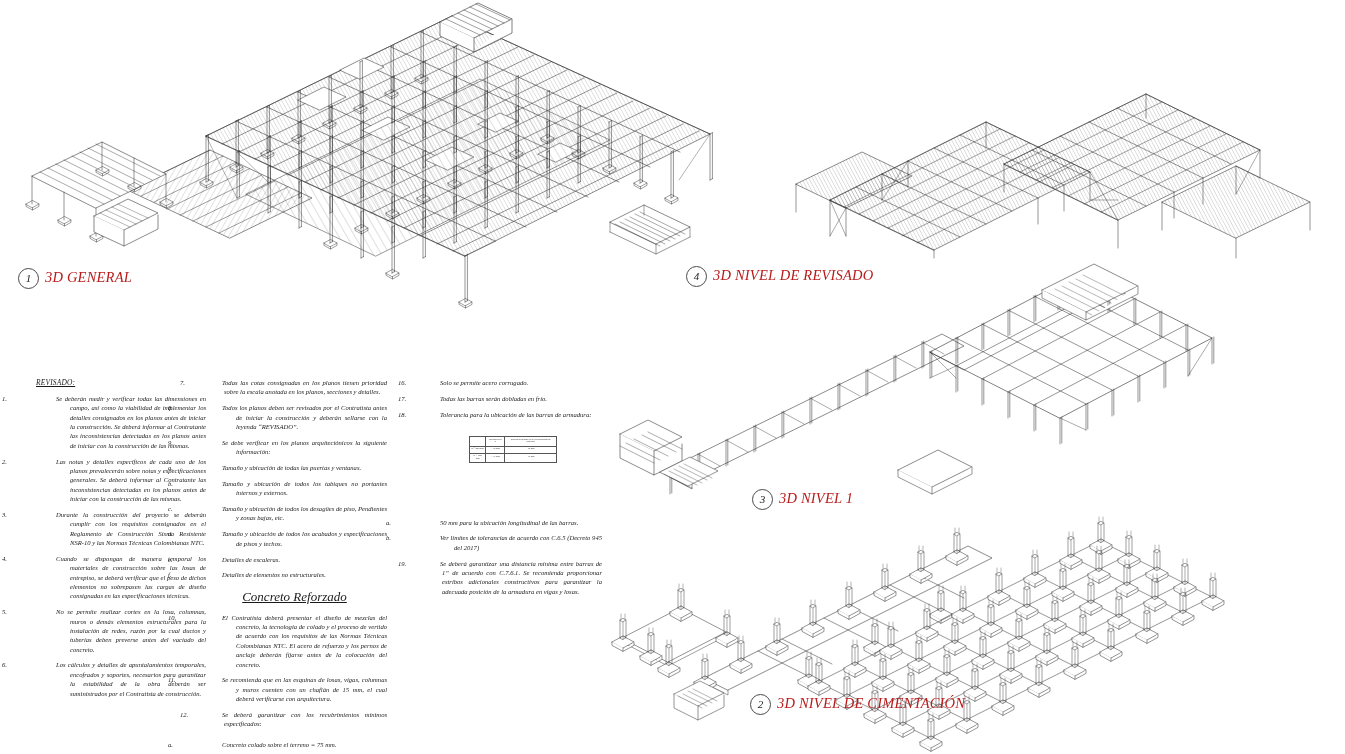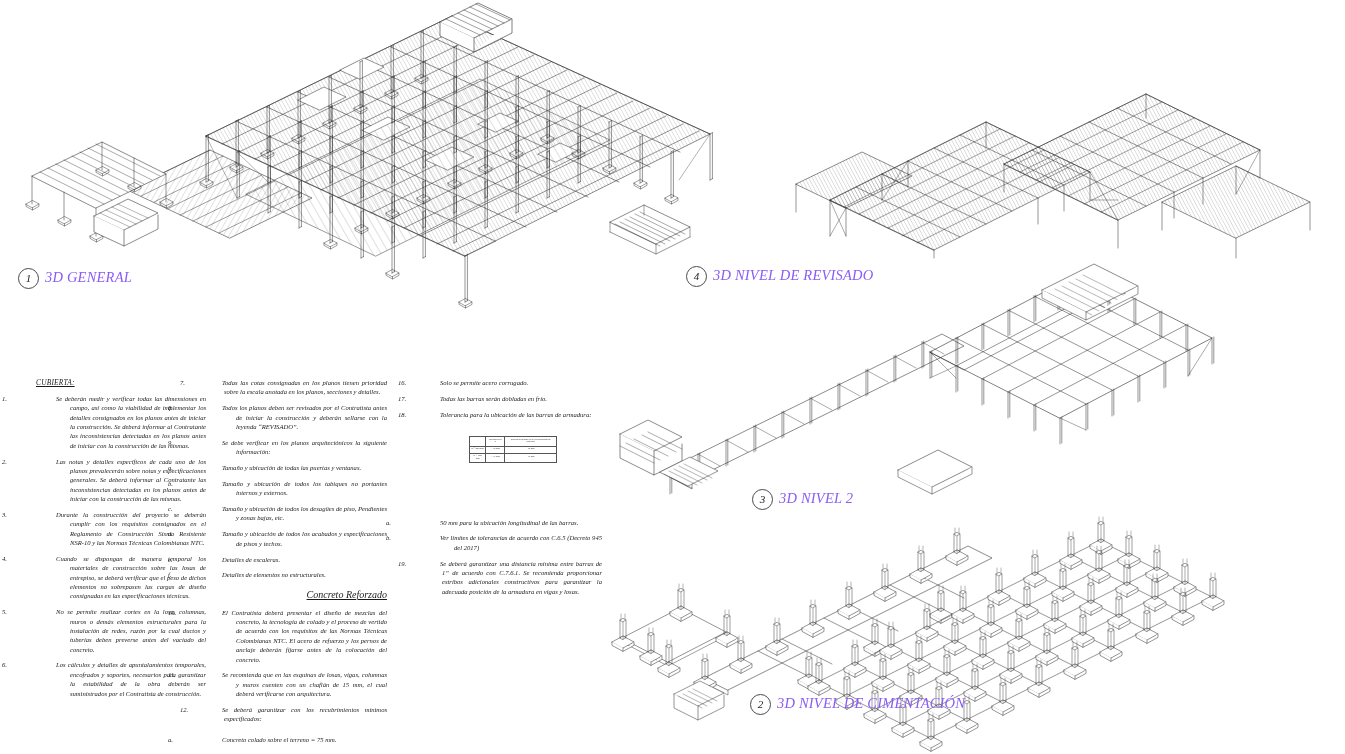--- a/index.html
+++ b/index.html
@@ -12,38 +12,38 @@
 
   
   .view-tag{position:absolute;display:flex;align-items:flex-end;gap:6px;}
   .view-bubble{
     width:19px;height:19px;border:1px solid #4a4a4a;border-radius:50%;
     display:flex;align-items:center;justify-content:center;
     font-style:italic;font-size:11px;line-height:1;color:#222;
     background:#fff;flex:0 0 auto;
   }
   .view-name{
-    font-style:italic;font-size:14.5px;letter-spacing:.2px;color:#8b5cf6;
+    font-style:italic;font-size:14.5px;letter-spacing:.2px;color:#b91c1c;
     white-space:nowrap;position:relative;top:-3px;
   }
 
   
   .notes{position:absolute;left:36px;top:378px;width:565px;height:372px;}
   .note-col{position:absolute;top:0;}
   #note-col-0{left:0;width:170px;}
   #note-col-1{left:166px;width:185px;}
   #note-col-2{left:384px;width:182px;}
 
   .notes p{margin:0 0 6.5px 0;}
   .nheading{
     font-style:italic;font-weight:400;font-size:7.4px;
     text-decoration:underline;letter-spacing:.2px;margin:0 0 7px 0;
   }
   .nsub{
-    font-style:italic;font-size:10px;text-align:right;
+    font-style:italic;font-size:13px;text-align:center;
     text-decoration:underline;margin:9px 0 8px 0;
   }
   .nitem{
     font-style:italic;font-size:6.6px;line-height:1.42;
     text-align:justify;text-indent:0;
   }
   .nitem.ind{padding-left:11px;}
   .nitem.ind2{padding-left:34px;}
   .nitem.hang{padding-left:34px;text-indent:-34px;}
   .nitem.hangs{padding-left:22px;text-indent:-22px;}
@@ -550,21 +550,21 @@
       <g transform="translate(286,188)">
         <path d="M0 10 l40 -20 l34 17 l-40 20 Z" fill="#fff" stroke="#2b2b2b" stroke-width="0.55"></path>
         <path d="M0 10 l0 7 l34 17 l0 -7" fill="#fff" stroke="#2b2b2b" stroke-width="0.5"></path>
         <path d="M34 34 l40 -20 l0 -7" fill="#fff" stroke="#2b2b2b" stroke-width="0.5"></path>
       </g>
     </svg>
   </div>
 
   <div class="view-tag" style="left:752px;top:489px;">
     <span class="view-bubble">3</span>
-    <span class="view-name">3D NIVEL 2</span>
+    <span class="view-name">3D NIVEL 1</span>
   </div>
 
   <div class="dwg" style="left:608px;top:500px;">
     <svg width="660" height="250" viewBox="0 0 660 250" fill="none" stroke="#2b2b2b" stroke-width="0.45" stroke-linecap="round">
       <defs>
 
         <g id="ftg">
 
           <path d="M0 0 l11 -6 l11 6 l-11 6 Z" fill="#fff" stroke="#2b2b2b" stroke-width="0.5"></path>
           <path d="M0 0 l0 3.4 l11 6 l0 -3.4" fill="#fff" stroke="#2b2b2b" stroke-width="0.5"></path>
@@ -709,21 +709,21 @@
   </div>
 
   <div class="view-tag" style="left:750px;top:694px;">
     <span class="view-bubble">2</span>
     <span class="view-name">3D NIVEL DE CIMENTACIÓN</span>
   </div>
 
   <div class="notes">
 
     <div class="note-col" id="note-col-0">
-      <div class="nheading">CUBIERTA:</div>
+      <div class="nheading">REVISADO:</div>
 
       <p class="nitem hang"><span class="lab">1.</span><span>Se deberán medir y verificar todas las dimensiones en campo, así como la viabilidad de implementar los detalles consignados en los planos antes de iniciar la construcción. Se deberá informar al Contratante las inconsistencias detectadas en los planos antes de iniciar con la construcción de las mismas.</span></p>
       <p class="nitem hang"><span class="lab">2.</span><span>Las notas y detalles específicos de cada uno de los planos prevalecerán sobre notas y especificaciones generales. Se deberá informar al Contratante las inconsistencias detectadas en los planos antes de iniciar con la construcción de las mismas.</span></p>
       <p class="nitem hang"><span class="lab">3.</span><span>Durante la construcción del proyecto se deberán cumplir con los requisitos consignados en el Reglamento de Construcción Sismo Resistente NSR-10 y  las Normas Técnicas Colombianas NTC.</span></p>
       <p class="nitem hang"><span class="lab">4.</span><span>Cuando se dispongan de manera temporal los materiales de construcción sobre las losas de entrepiso, se deberá verificar que el peso de dichos elementos no sobrepasen las cargas de diseño consignadas en las especificaciones técnicas.</span></p>
       <p class="nitem hang"><span class="lab">5.</span><span>No se permite realizar cortes en la losa, columnas, muros o demás elementos estructurales para la instalación de redes, razón por la cual ductos y tuberías deben preverse antes del vaciado del concreto.</span></p>
       <p class="nitem hang"><span class="lab">6.</span><span>Los cálculos y detalles de apuntalamientos temporales, encofrados y soportes, necesarios para garantizar la estabilidad de la obra deberán ser suministrados por el Contratista de construcción.</span></p>
     </div>
 
     <div class="note-col" id="note-col-1">

